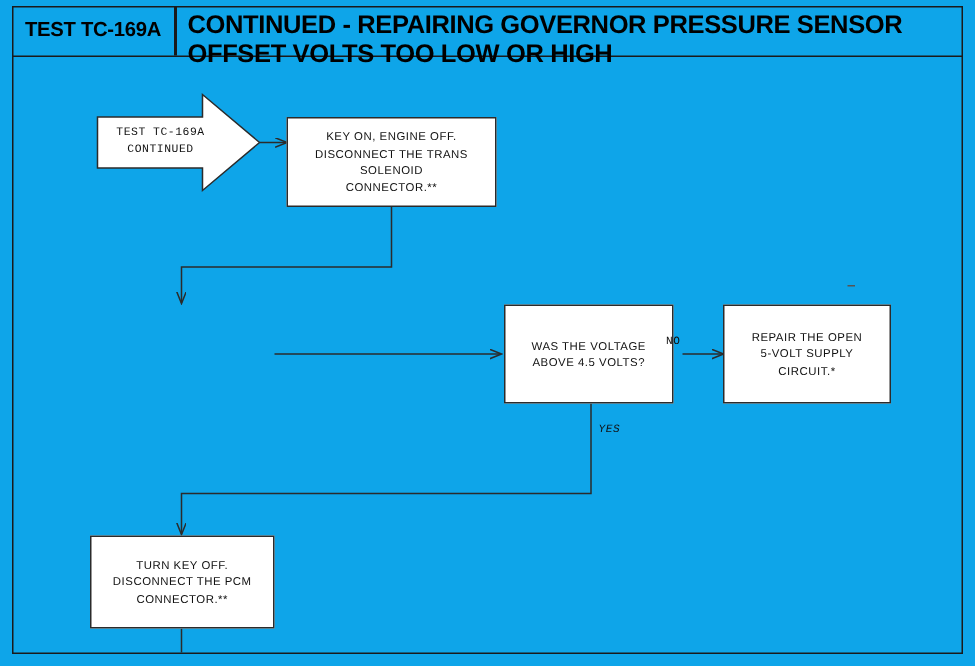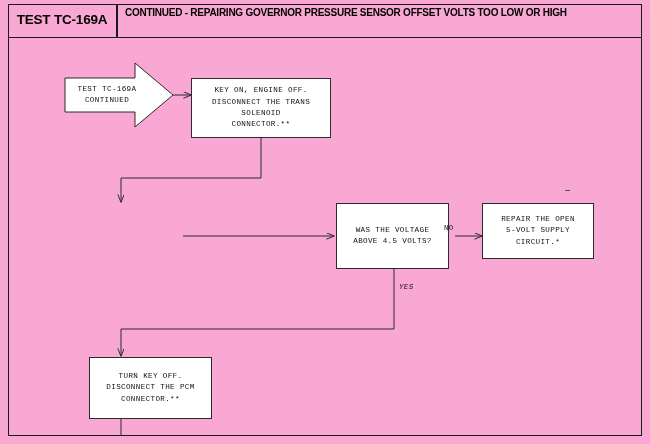--- a/index.html
+++ b/index.html
@@ -5,21 +5,21 @@
 <style>
   html, body {
     margin: 0;
     padding: 0;
     background: #ffffff;
   }
   #page {
     position: relative;
     width: 650px;
     height: 444px;
-    background: #f9a8d4;
+    background: #0ea5e9;
     overflow: hidden;
     font-family: "Liberation Sans", sans-serif;
   }
 
   
   .page-frame {
     position: absolute;
     left: 8px;
     top: 4px;
     width: 634px;
@@ -49,21 +49,21 @@
     justify-content: center;
     font-size: 13.5px;
     font-weight: bold;
     letter-spacing: -0.2px;
     color: #000;
     padding-bottom: 2px;
   }
   .header-title {
     flex: 1;
     padding: 3px 6px 0 7px;
-    font-size: 10px;
+    font-size: 17px;
     font-weight: bold;
     line-height: 1.12;
     letter-spacing: -0.25px;
     color: #000;
     text-align: left;
   }
 
   
   .canvas {
     position: absolute;
@@ -81,21 +81,21 @@
   
   .node {
     position: absolute;
     box-sizing: border-box;
     background: #ffffff;
     border: 1px solid #2b2b2b;
     display: flex;
     align-items: center;
     justify-content: center;
     text-align: center;
-    font-family: Liberation Mono, monospace;
+    font-family: Liberation Sans, sans-serif;
     font-size: 7.6px;
     line-height: 1.5;
     letter-spacing: 0.35px;
     color: #111;
     white-space: pre-line;
     padding: 2px 4px;
   }
   .arrow-node {
     position: absolute;
     background: transparent;
@@ -173,25 +173,25 @@
 
     <div class="node" style="left:183px; top:40px; width:140px; height:60px;">KEY ON, ENGINE OFF.
 DISCONNECT THE TRANS
 SOLENOID
 CONNECTOR.**</div>
 
 
     <div class="node" style="left:328px; top:165px; width:113px; height:66px;">WAS THE VOLTAGE
 ABOVE 4.5 VOLTS?</div>
 
-    <div class="node" style="left:474px; top:165px; width:112px; height:56px;">REPAIR THE OPEN
+    <div class="node" style="left:474px; top:165px; width:112px; height:66px;">REPAIR THE OPEN
 5-VOLT SUPPLY
 CIRCUIT.*</div>
 
-    <div class="node" style="left:52px; top:319px; width:123px; height:62px;margin-left:29px;">TURN KEY OFF.
+    <div class="node" style="left:52px; top:319px; width:123px; height:62px;">TURN KEY OFF.
 DISCONNECT THE PCM
 CONNECTOR.**</div>
 
     <div class="edge-label" style="left:436px; top:186px;">NO</div>
 
     <div class="edge-label" style="left:391px; top:245px;font-style:italic;">YES</div>
 
     <div class="stray-tick" style="left:557px; top:152px; width:5px; height:1px;"></div>
 
   </div>

